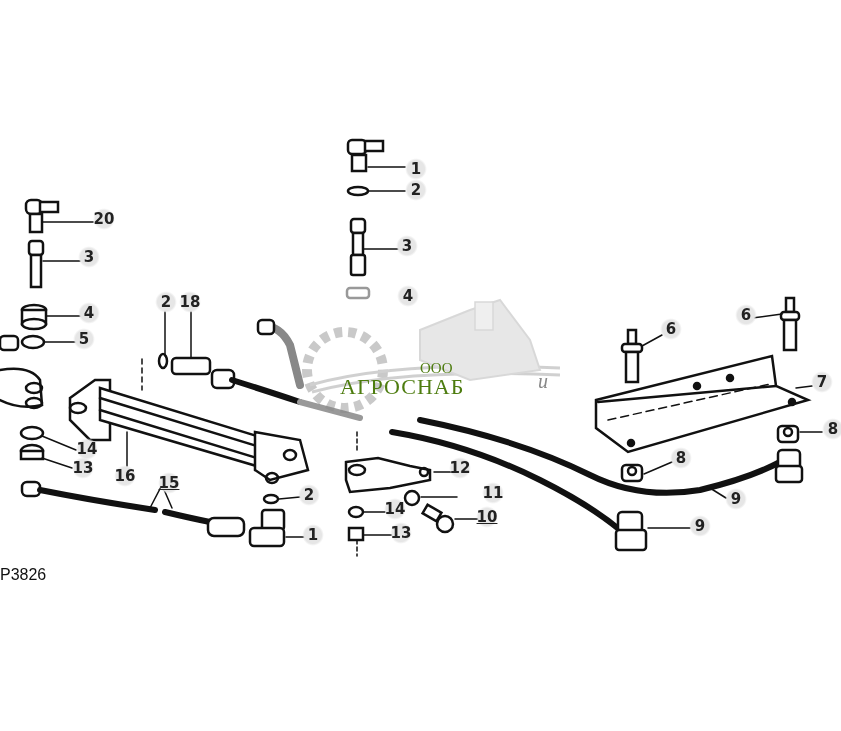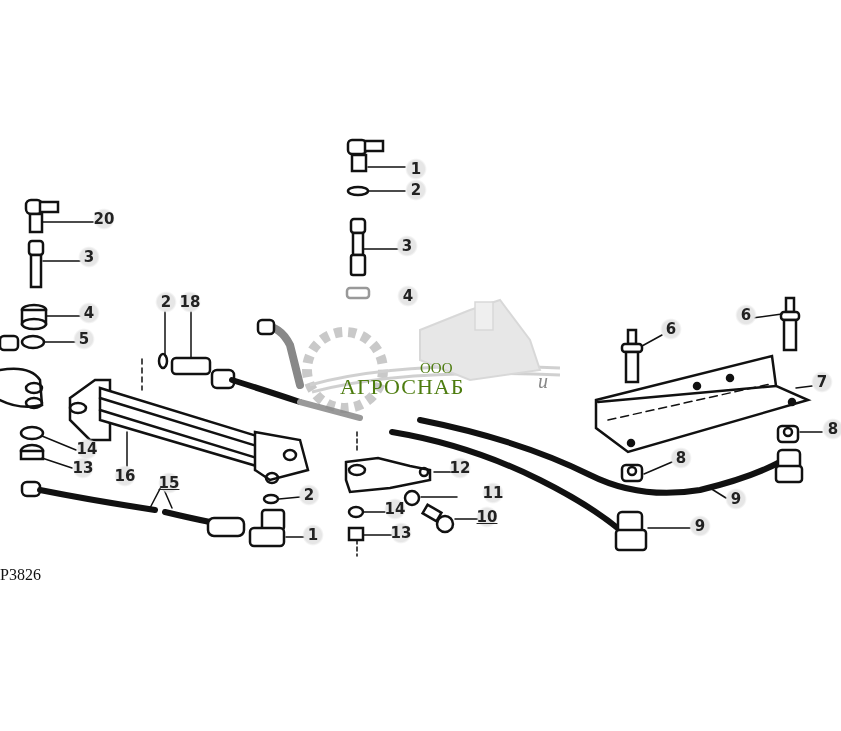--- a/index.html
+++ b/index.html
@@ -1,19 +1,19 @@
 <!DOCTYPE html>
 <html><head>
 <meta charset="utf-8">
 <style>
   html, body { margin: 0; padding: 0; background: #ffffff; }
   body { width: 841px; height: 731px; position: relative; overflow: hidden; font-family: "Liberation Sans", sans-serif; }
   #diagram { position: absolute; left: 0; top: 0; width: 841px; height: 731px; }
   .callout { position: absolute; font-family: "DejaVu Sans", sans-serif; font-weight: bold; font-size: 15px; color: #222; background: radial-gradient(circle, #e6e6e6 0%, #e6e6e6 55%, rgba(230,230,230,0) 70%); width: 22px; height: 22px; line-height: 22px; text-align: center; border-radius: 50%; }
-  .fig-id { position: absolute; left: 0; top: 566px; font-family: Liberation Serif, serif; font-size: 16px; color: #111; }
+  .fig-id { position: absolute; left: 0; top: 566px; font-family: Liberation Sans, sans-serif; font-size: 16px; color: #111; }
   .wm-text { position: absolute; font-family: "Liberation Serif", serif; color: #4d7c0f; }
 </style>
 </head>
 <body>
 
 <svg id="diagram" viewBox="0 0 841 731" xmlns="http://www.w3.org/2000/svg">
   <g stroke="#111" fill="none" stroke-width="2.5" stroke-linecap="round">
 
     <g>
       <rect x="348" y="140" width="18" height="14" rx="4" fill="#fff"></rect>

